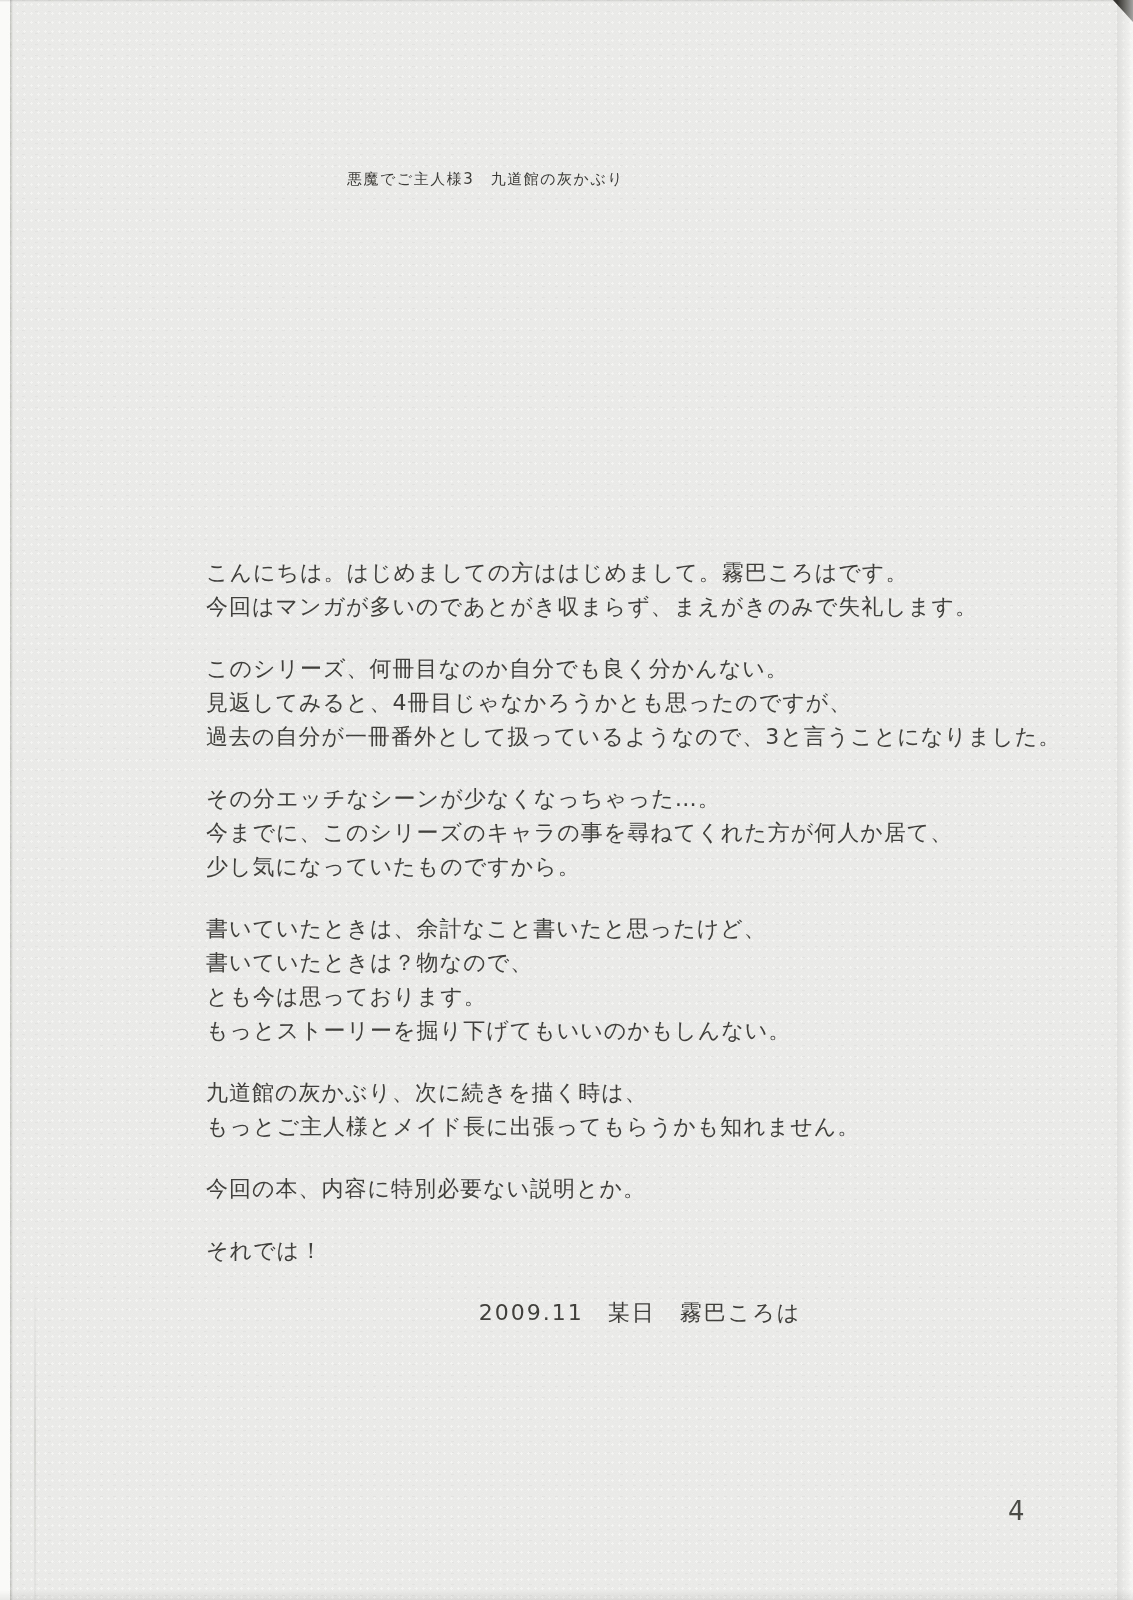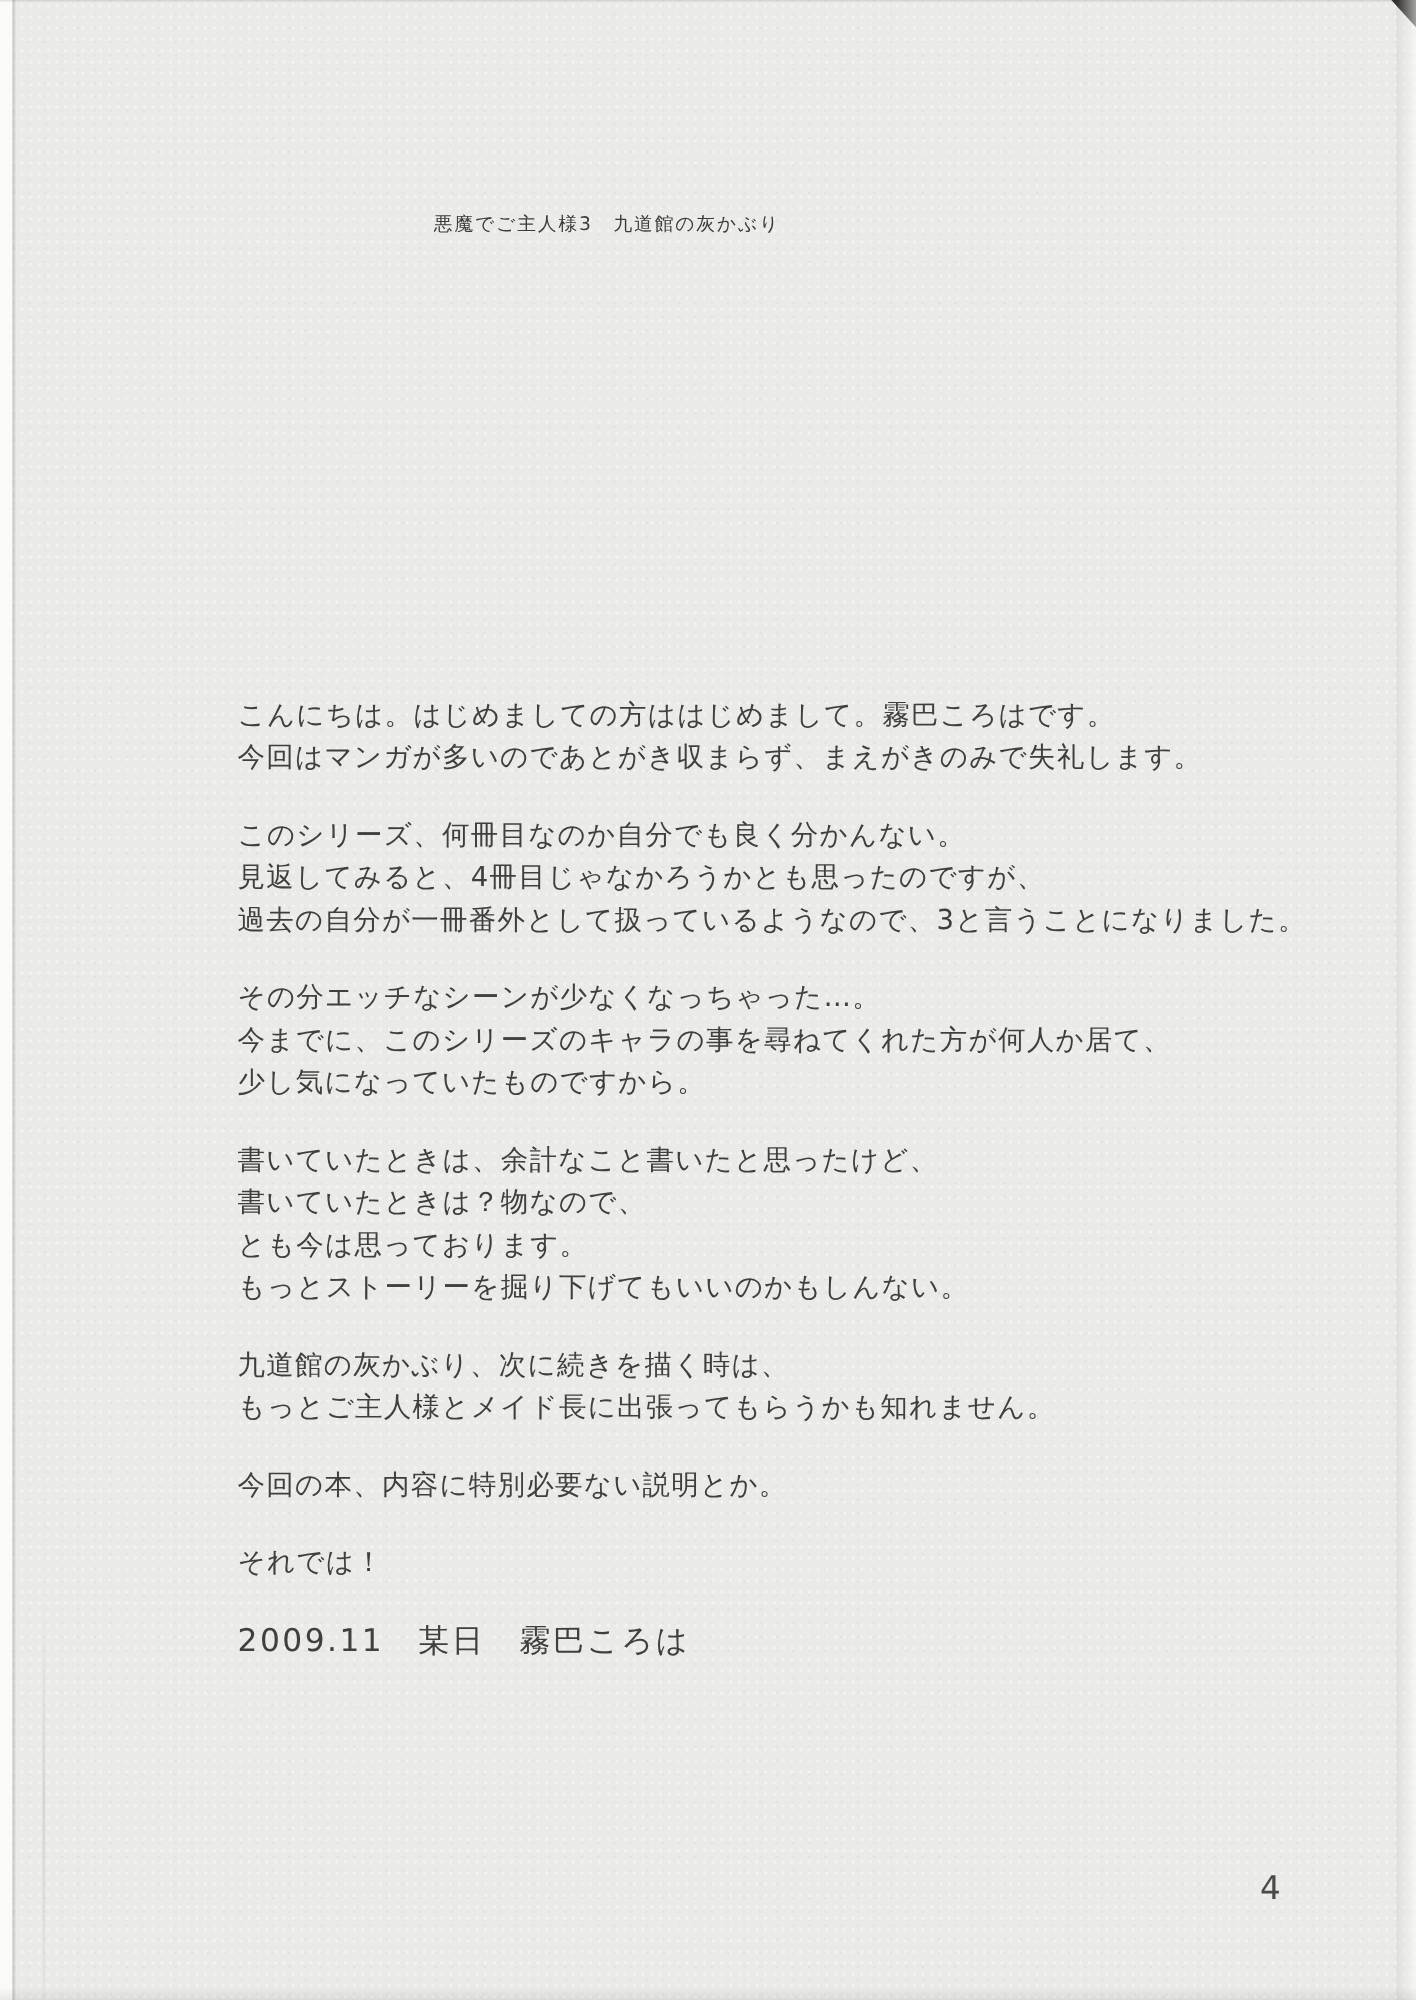--- a/index.html
+++ b/index.html
@@ -78,33 +78,34 @@
     margin-left: 14px;
   }
   .body-text {
     position: absolute;
     left: 190px;
     top: 556px;
     width: 900px;
     color: #403f3c;
   }
   .para {
-    margin: 0 0 28px 0;
+    margin: 0 0 28px 16px;
   }
   .line {
     font-size: 22px;
     line-height: 34px;
     letter-spacing: 1px;
     white-space: nowrap;
   }
   .signature {
-    font-size: 25px;
+    font-size: 22px;
     line-height: 34px;
     letter-spacing: 2px;
     white-space: nowrap;
+    text-align: center;
   }
   .page-number {
     position: absolute;
     left: 1008px;
     top: 1496px;
     font-size: 26px;
     color: #4a4a46;
   }
 </style>
 </head>

